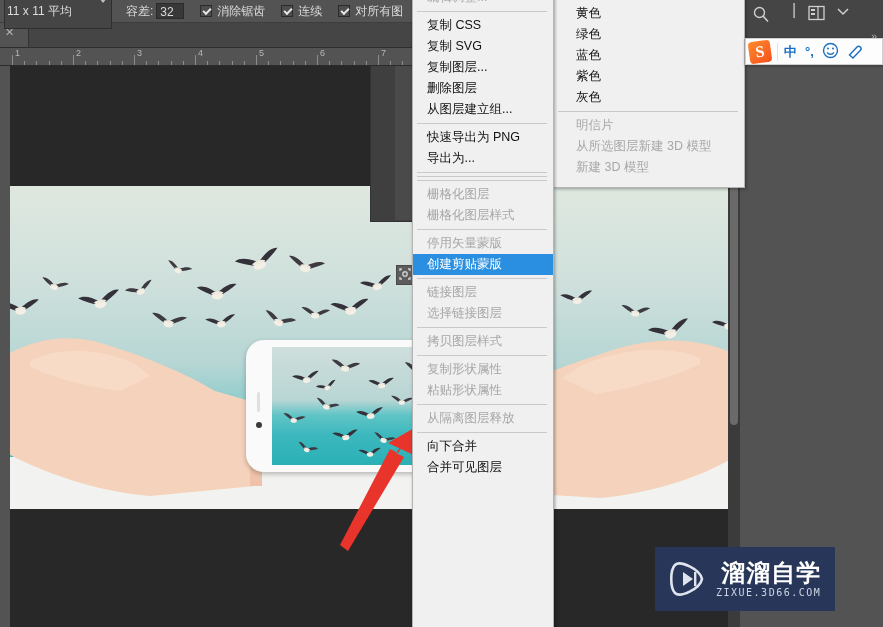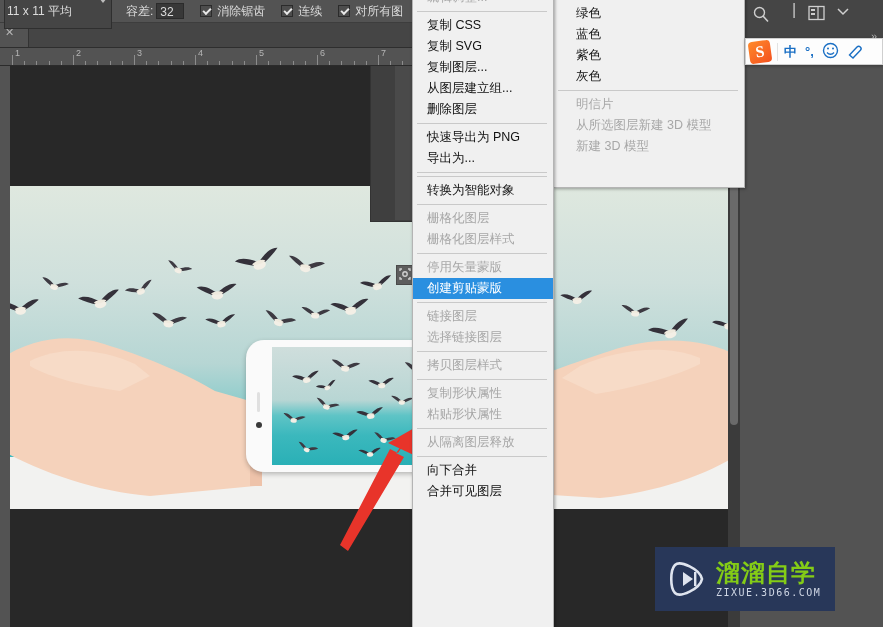--- a/index.html
+++ b/index.html
@@ -102,22 +102,22 @@
       border-radius:4px;color:#fff;font-weight:bold;font-size:16px;text-align:center;line-height:21px;
       transform:rotate(-8deg);font-family:"Liberation Serif",serif;}
   .sogou .div{width:1px;height:18px;background:#e2e2e2;margin:0 6px;}
   .sogou .it{color:#1a6fc4;font-size:13px;margin-right:8px;font-weight:bold;}
 
   
   .wm{position:absolute;left:655px;top:547px;width:180px;height:64px;background:#283759;
       display:flex;align-items:center;}
   .wm .play{width:40px;height:40px;margin-left:12px;position:relative;}
   .wm .txt{margin-left:9px;}
-  .wm .t1{color:#84cc16;font-size:24px;font-weight:bold;letter-spacing:1px;line-height:26px;
-      font-family:"DejaVu Sans",sans-serif;}
+  .wm .t1{color:#ffffff;font-size:24px;font-weight:bold;letter-spacing:1px;line-height:26px;
+      font-family:"DejaVu Sans",sans-serif;text-align:right;}
   .wm .t2{color:#cfd6e4;font-size:10px;letter-spacing:1.5px;margin-top:1px;
       font-family:"DejaVu Sans Mono",monospace;}
 
   
   .left-strip{position:absolute;left:0;top:47px;width:10px;height:580px;background:#535353;}
 </style>
 </head>
 <body>
 
 <div id="app">
@@ -535,44 +535,44 @@
       </svg>
     </div>
     <div class="txt">
       <div class="t1">溜溜自学</div>
       <div class="t2">ZIXUE.3D66.COM</div>
     </div>
   </div>
 
   <div class="ctx ctx-sub" id="ctx-sub">
       <div class="ctx-item">橙色</div>
+      <div class="ctx-item">黄色</div>
       <div class="ctx-item">绿色</div>
       <div class="ctx-item">蓝色</div>
       <div class="ctx-item">紫色</div>
       <div class="ctx-item">灰色</div>
       <div class="ctx-sep"></div>
       <div class="ctx-item dis">明信片</div>
       <div class="ctx-item dis">从所选图层新建 3D 模型</div>
       <div class="ctx-item dis">新建 3D 模型</div>
     </div>
 
   <div class="ctx ctx-main" id="ctx-main">
       <div class="ctx-item dis">编辑调整...</div>
       <div class="ctx-sep"></div>
       <div class="ctx-item">复制 CSS</div>
       <div class="ctx-item">复制 SVG</div>
       <div class="ctx-item">复制图层...</div>
+      <div class="ctx-item">删除图层</div>
       <div class="ctx-item">从图层建立组...</div>
-      <div class="ctx-item">删除图层</div>
       <div class="ctx-sep"></div>
       <div class="ctx-item">快速导出为 PNG</div>
       <div class="ctx-item">导出为...</div>
       <div class="ctx-sep"></div>
       <div class="ctx-sep"></div>
-      <div class="ctx-item">转换为智能对象</div>
       <div class="ctx-sep"></div>
       <div class="ctx-item dis">栅格化图层</div>
       <div class="ctx-item dis">栅格化图层样式</div>
       <div class="ctx-sep"></div>
       <div class="ctx-item dis">停用矢量蒙版</div>
       <div class="ctx-item sel">创建剪贴蒙版</div>
       <div class="ctx-sep"></div>
       <div class="ctx-item dis">链接图层</div>
       <div class="ctx-item dis">选择链接图层</div>
       <div class="ctx-sep"></div>

